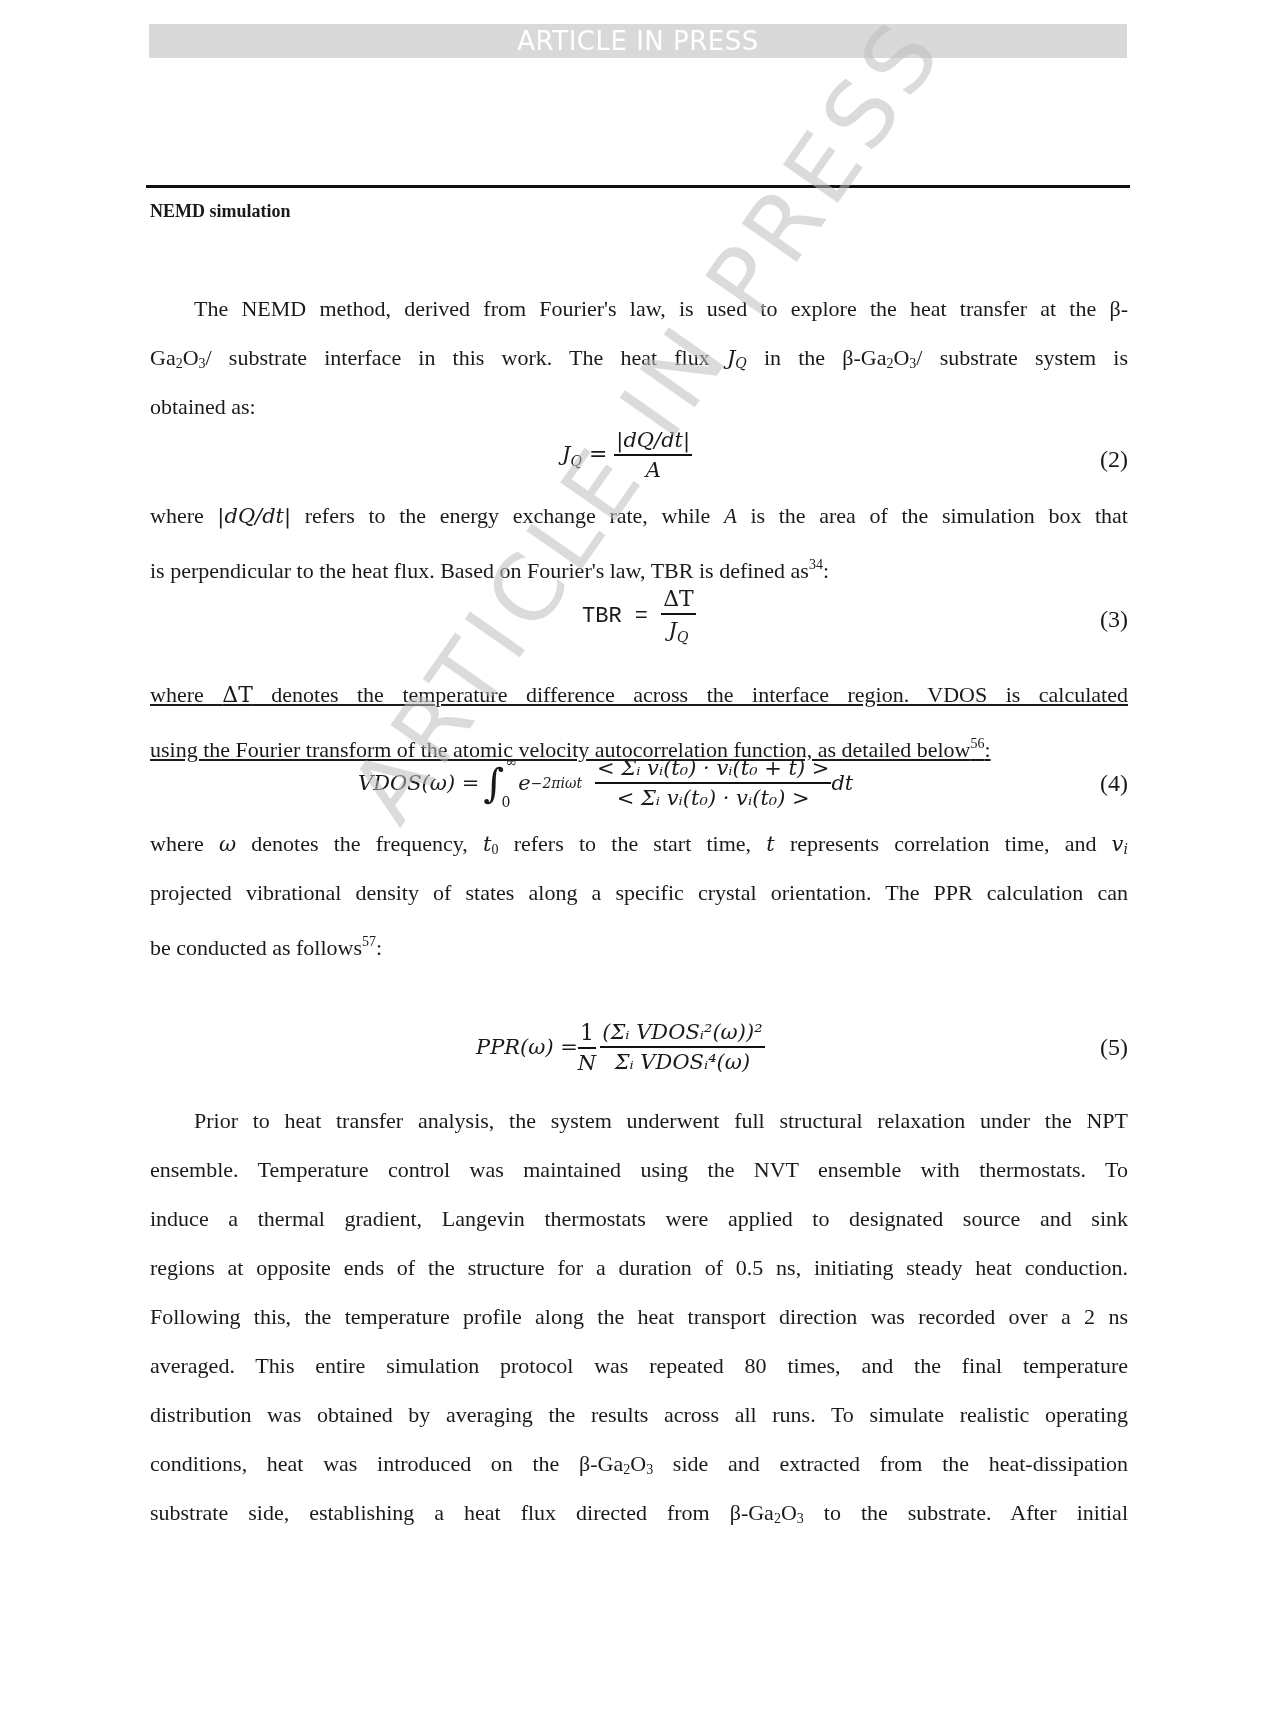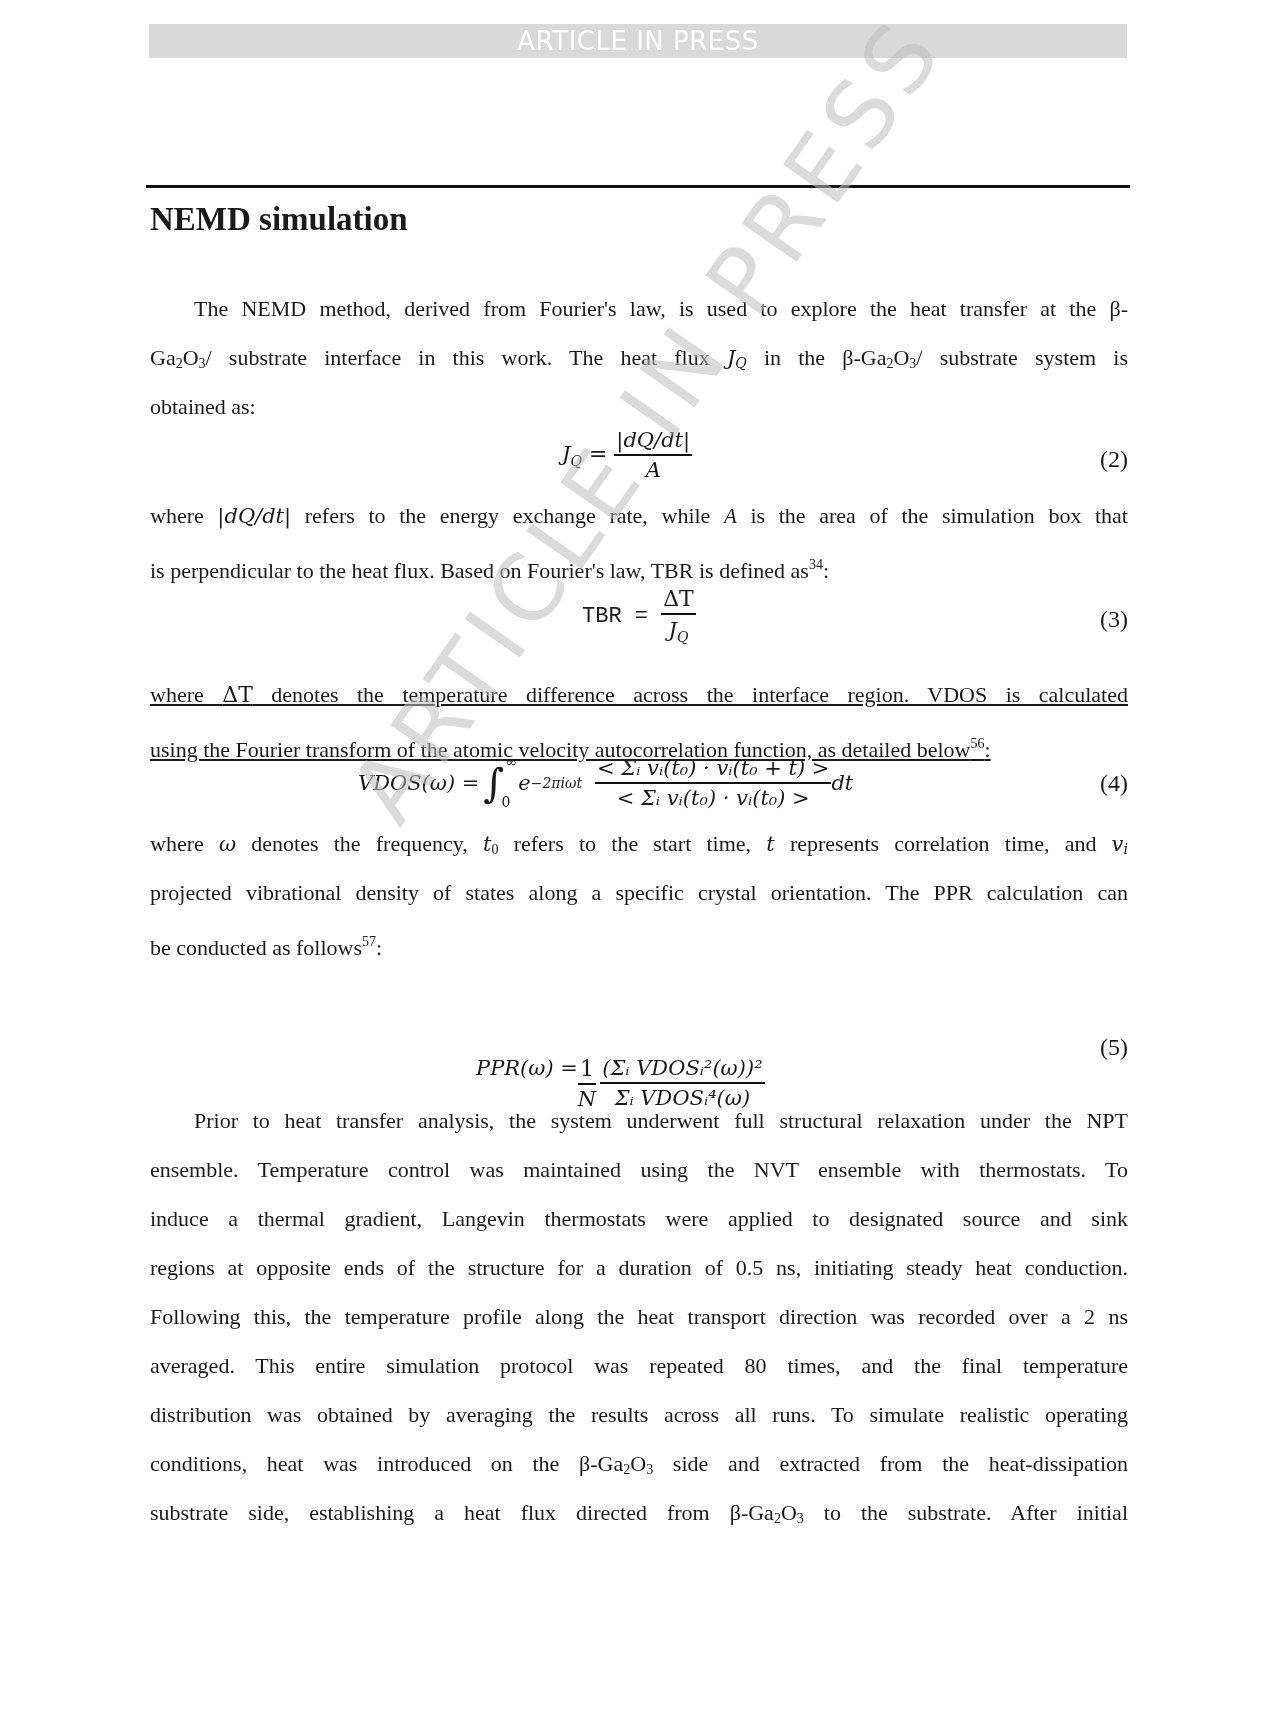--- a/index.html
+++ b/index.html
@@ -2,21 +2,21 @@
 <html><head>
 <meta charset="utf-8">
 <style>
   html, body { margin: 0; padding: 0; background: #ffffff; }
   body { width: 1275px; height: 1734px; position: relative; overflow: hidden;
          font-family: "Liberation Serif", "DejaVu Serif", serif; color: #1a1a1a; }
   .banner { position: absolute; left: 149px; top: 24px; width: 978px; height: 34px;
             background: #d9d9d9; color: #ffffff; text-align: center;
             font-family: "DejaVu Sans", sans-serif; font-size: 26px; line-height: 34px; letter-spacing: 0.5px; }
   .rule { position: absolute; left: 146px; top: 185px; width: 984px; height: 3px; background: #111; }
-  .heading { position: absolute; left: 150px; top: 201px; font-size: 33px; font-weight: bold; }
+  .heading { position: absolute; left: 150px; top: 201px; font-size: 18px; font-weight: bold; }
   .para { position: absolute; left: 150px; width: 978px; font-size: 22px; line-height: 49px;
           text-align: justify; text-align-last: left; }
   .line { display: block; height: 49px; white-space: nowrap; }
   .line.j { text-align: justify; text-align-last: justify; white-space: normal; }
   .ind { padding-left: 44px; }
   sub.ch { font-size: 14px; vertical-align: -3px; }
   sup.ref { font-size: 14px; vertical-align: 9px; }
   .mi { font-family: "DejaVu Serif", serif; font-style: italic; font-size: 21px; }
   .eq { position: absolute; left: 150px; width: 978px; font-family: "DejaVu Serif", serif; font-size: 22px; }
   .eqnum { position: absolute; right: 0; font-family: "Liberation Serif", serif; font-size: 24px; }
@@ -88,21 +88,21 @@
   <span class="eqnum" style="top:20px;">(4)</span>
 </div>
 
 <div class="para" style="top:819px;">
   <span class="line j"><span>where </span><span class="mi">ω</span><span> denotes the frequency, </span><span class="mi">t</span><sub class="ch">0</sub><span> refers to the start time, </span><span class="mi">t</span><span> represents correlation time, and </span><span class="mi">v</span><sub class="ch mi">i</sub></span>
   <span class="line j">projected vibrational density of states along a specific crystal orientation. The PPR calculation can</span>
   <span class="line"><span>be conducted as follows</span><sup class="ref">57</sup><span>:</span></span>
 </div>
 
 <div class="eq" style="top:1012px; height:70px;">
-  <div style="position:absolute; left:326px; top:0; display:flex; height:70px;margin-top:44px;">
+  <div style="position:absolute; left:326px; top:0; display:flex; align-items:center; height:70px;">
     <span class="mi">PPR(ω) = </span>
     <span class="frac" style="margin-right:4px;">
         <span class="num">1</span>
         <span class="den mi">N</span>
       </span>
     <span class="frac">
         <span class="num mi">(Σᵢ VDOSᵢ²(ω))²</span>
         <span class="den mi">Σᵢ VDOSᵢ⁴(ω)</span>
       </span>
   </div>

